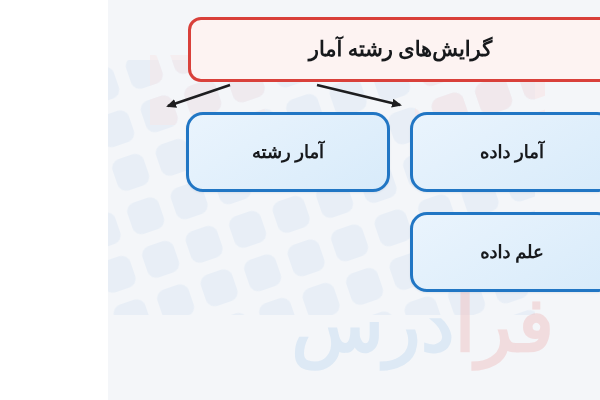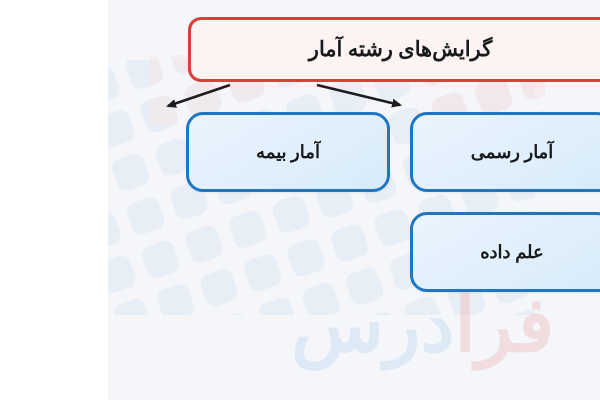--- a/index.html
+++ b/index.html
@@ -92,23 +92,23 @@
     <line x1="230" y1="85" x2="168" y2="106" stroke="#1d1d1f" stroke-width="2.6" marker-end="url(#ah)"></line>
     <line x1="317" y1="85" x2="400" y2="105" stroke="#1d1d1f" stroke-width="2.6" marker-end="url(#ah)"></line>
   </svg>
 
   <div class="title-box">
     <span>گرایش‌های رشته آمار</span>
   </div>
 
   <div class="branch-grid">
     <div class="branch-box">
-      <span>آمار رسمی</span>
+      <span>آمار داده</span>
     </div>
     <div class="branch-box">
-      <span>آمار بیمه</span>
+      <span>آمار رشته</span>
     </div>
     <div class="branch-box">
       <span>علم داده</span>
     </div>
   </div>
 
 </div>
 
 </body></html>

